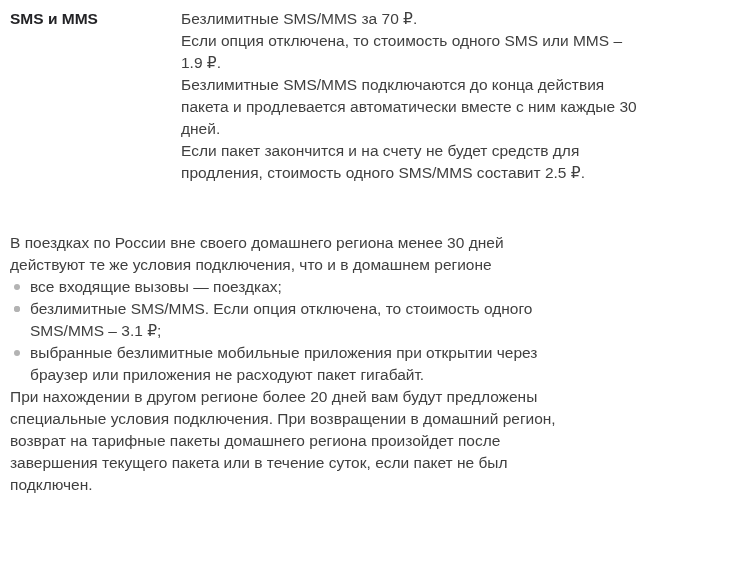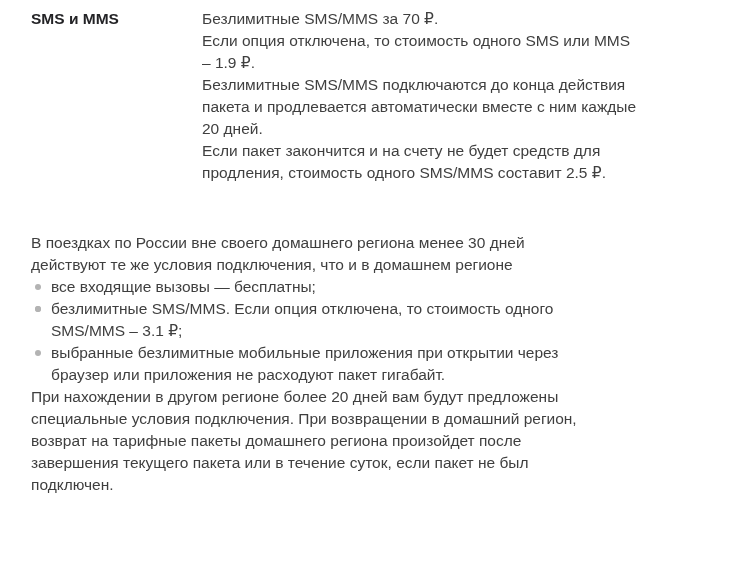--- a/index.html
+++ b/index.html
@@ -4,21 +4,21 @@
 <style>
   html, body {
     margin: 0;
     padding: 0;
     background: #ffffff;
   }
   .page {
     width: 646px;
     min-height: 584px;
     box-sizing: border-box;
-    padding: 8px 8px 10px 31px;
+    padding: 8px 8px 10px 10px;
     font-family: "Liberation Sans", "DejaVu Sans", sans-serif;
     font-size: 15.5px;
     line-height: 22px;
     color: var(--body-color, #3f3f3f);
     background: var(--page-bg, #ffffff);
   }
   .section {
     display: flex;
     align-items: flex-start;
   }
@@ -77,32 +77,32 @@
 <main class="page">
   <div id="sections-root">
       <section class="section">
         <h3 class="label">SMS и MMS</h3>
         <div class="content">
           <p class="para">
             <span class="line">Безлимитные SMS/MMS за 70 ₽.</span>
             <span class="line">Если опция отключена, то стоимость одного SMS или MMS – 1.9 ₽.</span>
           </p>
           <p class="para">
-            <span class="line">Безлимитные SMS/MMS подключаются до конца действия пакета и продлевается автоматически вместе с ним каждые 20 дней.</span>
+            <span class="line">Безлимитные SMS/MMS подключаются до конца действия пакета и продлевается автоматически вместе с ним каждые 30 дней.</span>
             <span class="line">Если пакет закончится и на счету не будет средств для продления, стоимость одного SMS/MMS составит 2.5 ₽.</span>
           </p>
         </div>
       </section>
       <section class="section">
         <div class="content">
           <p class="para">
             <span class="line">В поездках по России вне своего домашнего региона менее 30 дней действуют те же условия подключения, что и в домашнем регионе</span>
           </p>
           <ul class="bullets">
-            <li><span class="dot"></span><span>все входящие вызовы — бесплатны;</span></li>
+            <li><span class="dot"></span><span>все входящие вызовы — поездках;</span></li>
             <li><span class="dot"></span></li>
             <li><span class="dot"></span><span>безлимитные SMS/MMS. Если опция отключена, то стоимость одного SMS/MMS – 3.1 ₽;</span></li>
             <li><span class="dot"></span><span>выбранные безлимитные мобильные приложения при открытии через браузер или приложения не расходуют пакет гигабайт.</span></li>
           </ul>
           <p class="para">
             <span class="line">При нахождении в другом регионе более 20 дней вам будут предложены специальные условия подключения. При возвращении в домашний регион, возврат на тарифные пакеты домашнего региона произойдет после завершения текущего пакета или в течение суток, если пакет не был подключен.</span>
           </p>
         </div>
       </section>
     </div>

